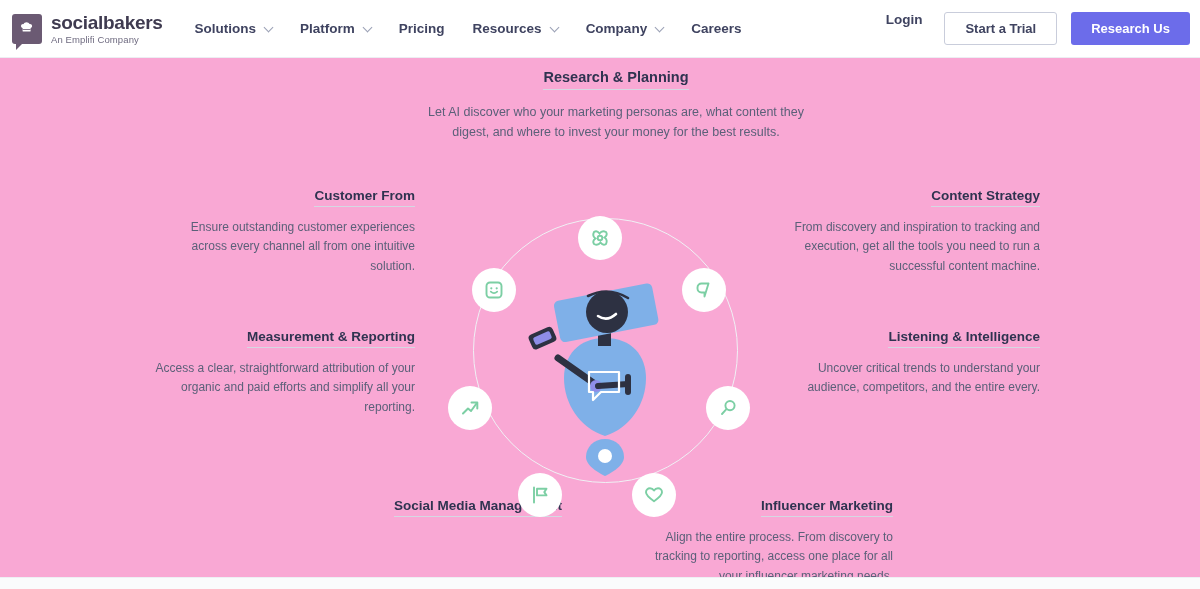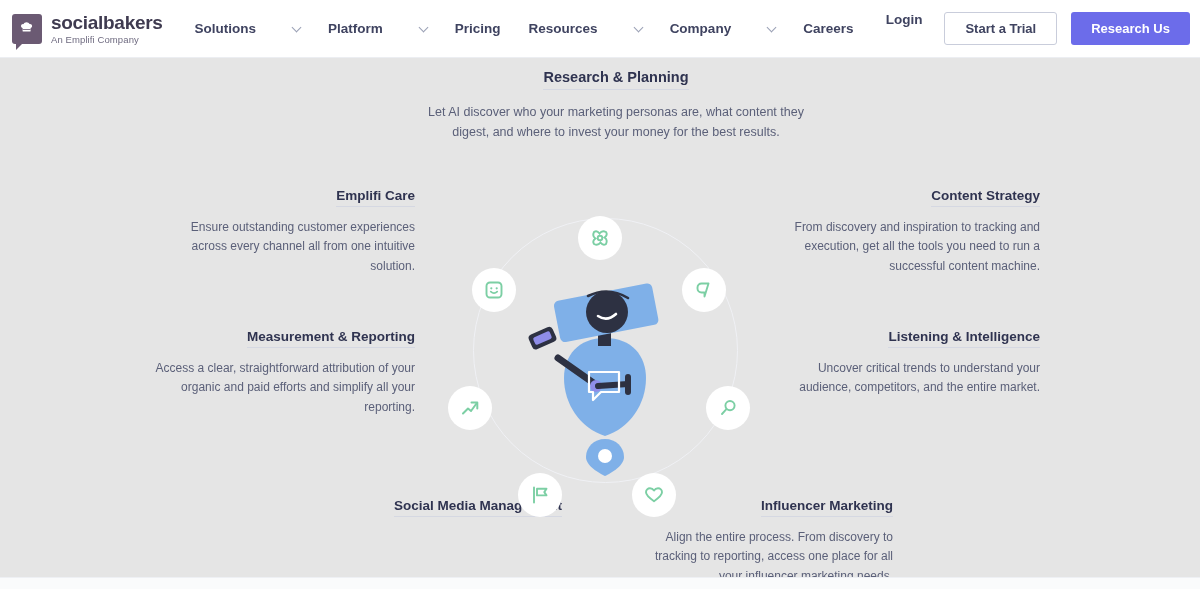--- a/index.html
+++ b/index.html
@@ -2,21 +2,21 @@
 <html><head>
 <meta charset="utf-8">
 <style>
   * { box-sizing: border-box; margin: 0; padding: 0; }
   html, body {
     width: 1200px; height: 589px;
     font-family: "Liberation Sans", sans-serif;
     background: #ffffff;
     overflow: hidden;
   }
-  .page { position: relative; width: 1200px; height: 589px; background: #e5e5e5; }
+  .page { position: relative; width: 1200px; height: 589px; background: #f9a8d4; }
 
   
   .header {
     position: absolute; top: 0; left: 0;
     width: 1200px; height: 58px;
     background: #ffffff;
     border-bottom: 1px solid #eceef2;
     display: flex; align-items: center;
     z-index: 10;
   }
@@ -43,21 +43,21 @@
   }
   .logo-sub {
     font-size: 9.5px; color: #6f6b80; display: block;
     margin-top: 3px; letter-spacing: 0.1px;
   }
 
   .nav { display: flex; align-items: center; margin-left: 32px; }
   .nav-item {
     display: flex; align-items: center;
     font-size: 13.5px; font-weight: bold; color: #3f4360;
-    margin-right: 28px; cursor: pointer; white-space: nowrap; gap: 28px;
+    margin-right: 28px; cursor: pointer; white-space: nowrap;
   }
   .chev {
     display: inline-block; width: 7px; height: 7px;
     border-right: 1.4px solid #9aa0b5; border-bottom: 1.4px solid #9aa0b5;
     transform: rotate(45deg); margin-left: 9px; margin-bottom: 3px;
   }
 
   .nav-right {
     margin-left: auto; display: flex; align-items: flex-start;
     margin-right: 10px;
@@ -203,41 +203,41 @@
   </div>
 
   <div class="content">
 
     <div class="hero">
       <div class="hero-title">Research &amp; Planning</div>
       <div class="hero-desc">Let AI discover who your marketing personas are, what content they digest, and where to invest your money for the best results.</div>
     </div>
 
     <div class="feature right-align f-customer-care">
-      <div class="f-title">Emplifi Care</div>
+      <div class="f-title">Customer From</div>
       <div class="f-desc">Ensure outstanding customer experiences across every channel all from one intuitive solution.</div>
     </div>
 
     <div class="feature right-align f-measurement">
       <div class="f-title">Measurement &amp; Reporting</div>
       <div class="f-desc">Access a clear, straightforward attribution of your organic and paid efforts and simplify all your reporting.</div>
     </div>
 
     <div class="feature right-align f-social-media">
       <div class="f-title">Social Media Management</div>
     </div>
 
     <div class="feature left-align f-content-strategy">
       <div class="f-title">Content Strategy</div>
       <div class="f-desc">From discovery and inspiration to tracking and execution, get all the tools you need to run a successful content machine.</div>
     </div>
 
     <div class="feature left-align f-listening">
       <div class="f-title">Listening &amp; Intelligence</div>
-      <div class="f-desc">Uncover critical trends to understand your audience, competitors, and the entire market.</div>
+      <div class="f-desc">Uncover critical trends to understand your audience, competitors, and the entire every.</div>
     </div>
 
     <div class="feature left-align f-influencer">
       <div class="f-title">Influencer Marketing</div>
       <div class="f-desc">Align the entire process. From discovery to tracking to reporting, access one place for all your influencer marketing needs.</div>
     </div>
 
     <div class="illus">
 
       <div class="ring"></div>

